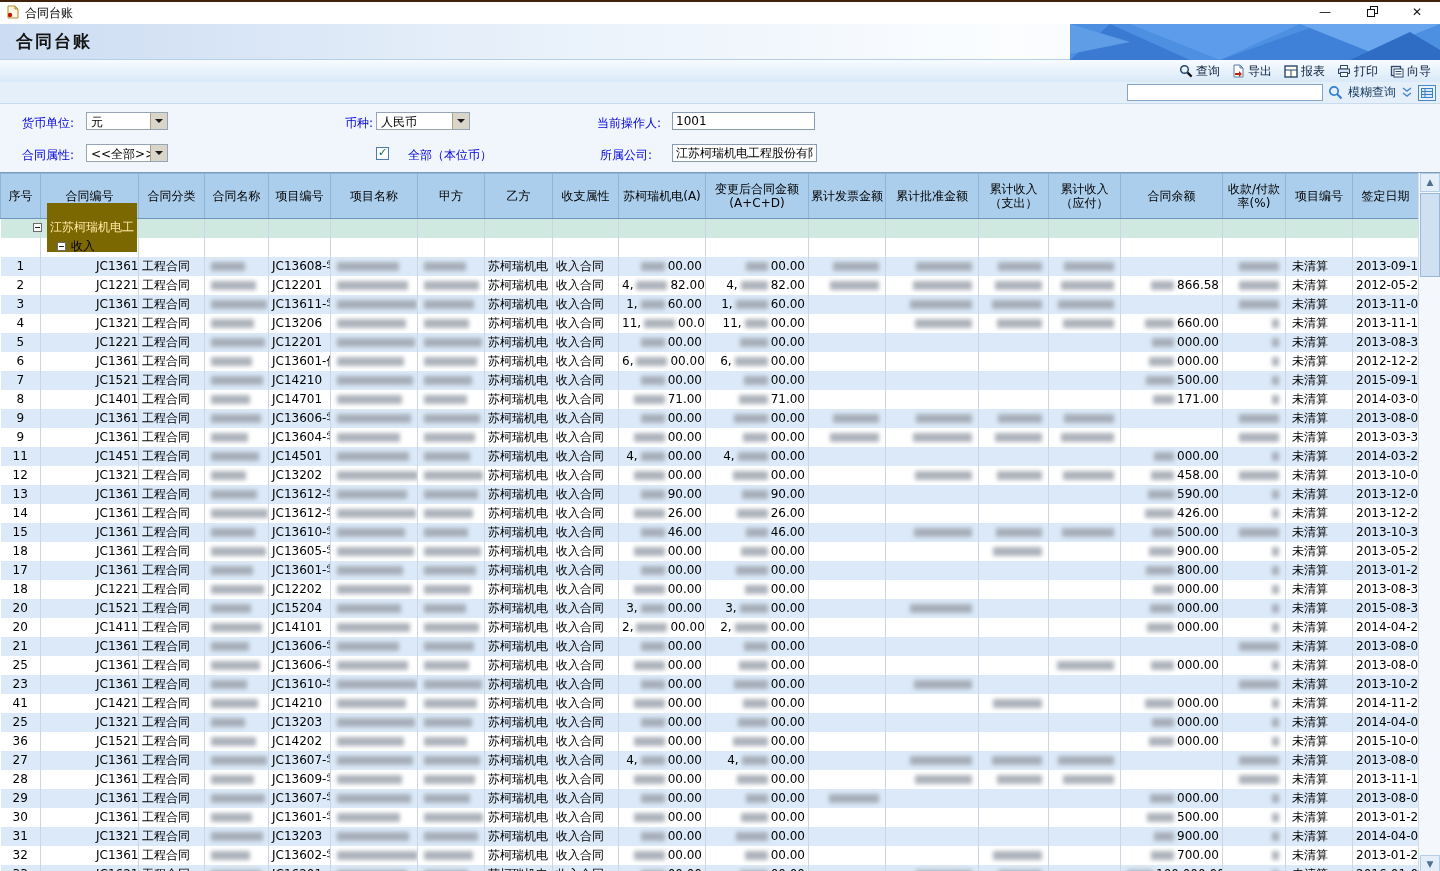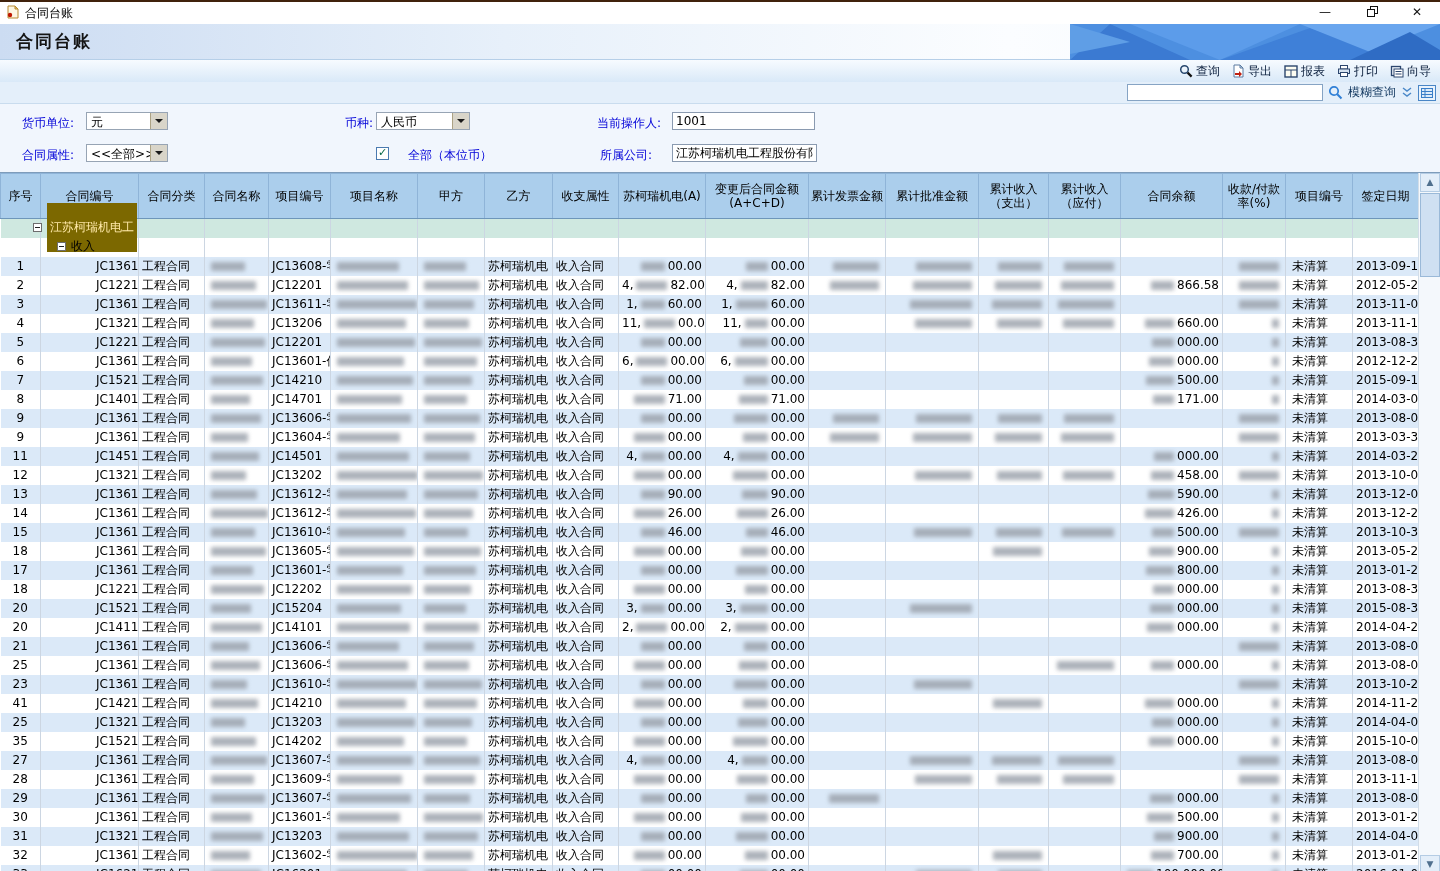--- a/index.html
+++ b/index.html
@@ -844,21 +844,21 @@
             <td></td>
             <td></td>
             <td></td>
             <td></td>
             <td class="r"><span class="blob" style="width:22px"></span>000.00</td>
             <td class="r"><span class="blob" style="width:7px"></span></td>
             <td class="l" style="padding-left:6px">未清算</td>
             <td class="c">2014-04-04</td>
           </tr>
           <tr class="even">
-            <td class="c">35</td>
+            <td class="c">36</td>
             <td class="l pad55">JC152100</td>
             <td class="l">工程合同</td>
             <td class="l"><span class="blob" style="width:45px"></span></td>
             <td class="l">JC14202</td>
             <td class="l"><span class="blob" style="width:67px"></span></td>
             <td class="l"><span class="blob" style="width:43px"></span></td>
             <td class="l">苏柯瑞机电</td>
             <td class="l">收入合同</td>
             <td class="r"><span class="blob" style="width:31px"></span>00.00</td>
             <td class="r"><span class="blob" style="width:35px"></span>00.00</td>

